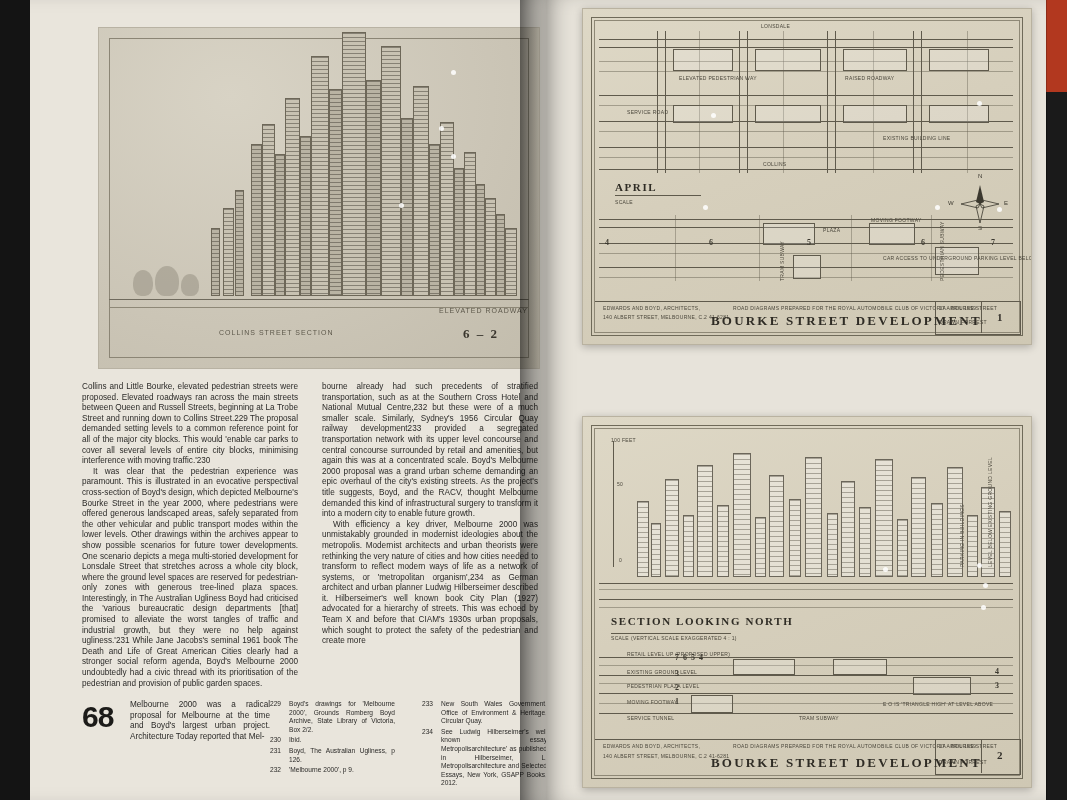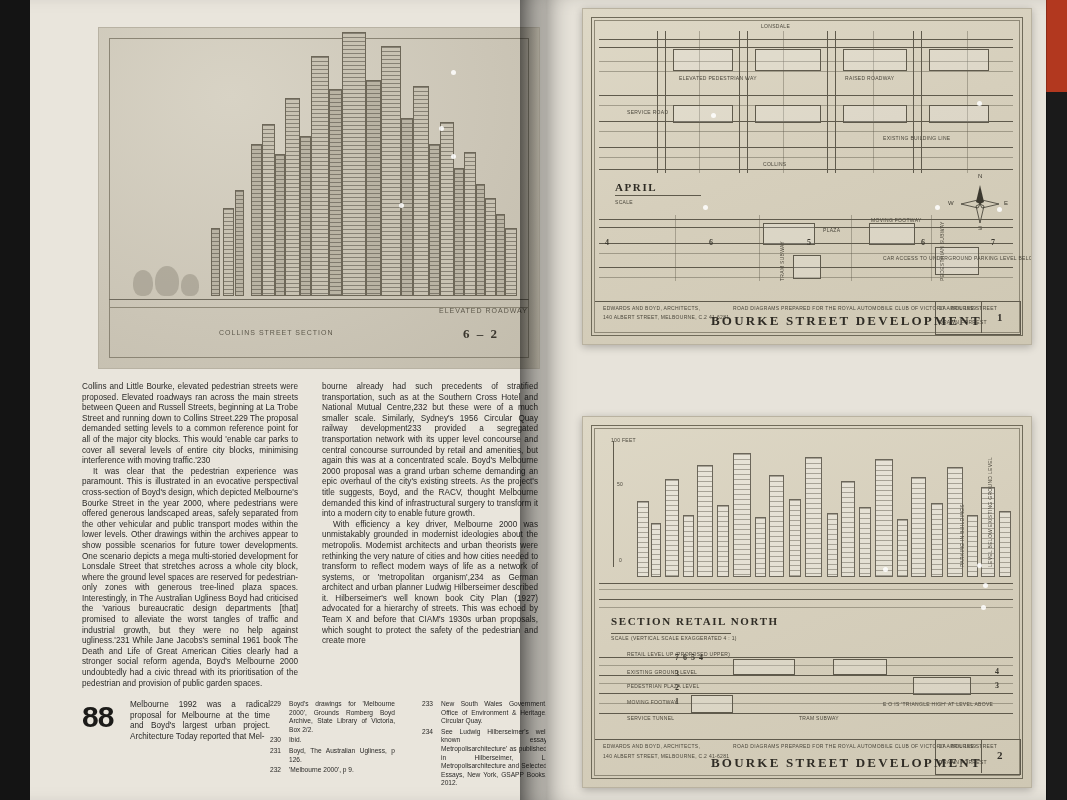--- a/index.html
+++ b/index.html
@@ -168,22 +168,22 @@
       <div class="col c1">
         <p>Collins and Little Bourke, elevated pedestrian streets were proposed. Elevated roadways ran across the main streets between Queen and Russell Streets, beginning at La Trobe Street and running down to Collins Street.229 The proposal demanded setting levels to a common reference point for all of the major city blocks. This would 'enable car parks to cover all several levels of entire city blocks, minimising interference with moving traffic.'230</p>
         <p class="ind">It was clear that the pedestrian experience was paramount. This is illustrated in an evocative perspectival cross-section of Boyd's design, which depicted Melbourne's Bourke Street in the year 2000, where pedestrians were offered generous landscaped areas, safely separated from the other vehicular and public transport modes within the lower levels. Other drawings within the archives appear to show possible scenarios for future tower developments. One scenario depicts a mega multi-storied development for Lonsdale Street that stretches across a whole city block, where the ground level spaces are reserved for pedestrian-only zones with generous tree-lined plaza spaces. Interestingly, in The Australian Ugliness Boyd had criticised the 'various bureaucratic design departments [that] promised to alleviate the worst tangles of traffic and industrial growth, but they were no help against ugliness.'231 While Jane Jacobs's seminal 1961 book The Death and Life of Great American Cities clearly had a stronger social reform agenda, Boyd's Melbourne 2000 undoubtedly had a civic thread with its prioritisation of the pedestrian and provision of public garden spaces.</p>
       </div>
       <div class="col c2">
         <p>bourne already had such precedents of stratified transportation, such as at the Southern Cross Hotel and National Mutual Centre,232 but these were of a much smaller scale. Similarly, Sydney's 1956 Circular Quay railway development233 provided a segregated transportation network with its upper level concourse and central concourse surrounded by retail and amenities, but again this was at a concentrated scale. Boyd's Melbourne 2000 proposal was a grand urban scheme demanding an epic overhaul of the city's existing streets. As the project's title suggests, Boyd, and the RACV, thought Melbourne demanded this kind of infrastructural surgery to transform it into a modern city to enable future growth.</p>
         <p class="ind">With efficiency a key driver, Melbourne 2000 was unmistakably grounded in modernist ideologies about the metropolis. Modernist architects and urban theorists were rethinking the very nature of cities and how cities needed to transform to reflect modern ways of life as a network of systems, or 'metropolitan organism',234 as German architect and urban planner Ludwig Hilberseimer described it. Hilberseimer's well known book City Plan (1927) advocated for a hierarchy of streets. This was echoed by Team X and before that CIAM's 1930s urban proposals, which sought to protect the safety of the pedestrian and create more</p>
       </div>
     </div>
 
-    <div class="pageno">88</div>
-    <div class="credit">Melbourne 1992 was a radical proposal for Melbourne at the time and Boyd's largest urban project. Architecture Today reported that Mel-</div>
+    <div class="pageno">68</div>
+    <div class="credit">Melbourne 2000 was a radical proposal for Melbourne at the time and Boyd's largest urban project. Architecture Today reported that Mel-</div>
 
     <div class="notes">
       <div class="notecol n1">
         <div class="noteitem">
           <div class="num">229</div>
           <div class="txt">Boyd's drawings for 'Melbourne 2000', Grounds Romberg Boyd Archive, State Library of Victoria, Box 2/2.</div>
         </div>
         <div class="noteitem">
           <div class="num">230</div>
           <div class="txt">Ibid.</div>
@@ -366,21 +366,21 @@
       <div class="hl-thin" style="left:16px;top:190px;width:414px;"></div>
 
       <div class="tinytxt" style="left:376px;top:150px;transform:rotate(-90deg);transform-origin:left top;">PARKING  IN  BUILDINGS</div>
       <div class="tinytxt" style="left:404px;top:150px;transform:rotate(-90deg);transform-origin:left top;">LEVEL  BELOW  EXISTING  GROUND  LEVEL</div>
 
       <div class="dot" style="left:300px;top:150px;"></div>
       <div class="dot" style="left:394px;top:146px;"></div>
       <div class="dot" style="left:400px;top:166px;"></div>
       <div class="dot" style="left:398px;top:188px;"></div>
 
-      <div class="midtitle" style="left:28px;top:198px;">SECTION RETAIL NORTH</div>
+      <div class="midtitle" style="left:28px;top:198px;">SECTION LOOKING NORTH</div>
       <div class="hline" style="left:28px;top:216px;width:120px;"></div>
       <div class="tinytxt" style="left:28px;top:218px;">SCALE</div>
       <div class="tinytxt" style="left:48px;top:218px;">(VERTICAL  SCALE  EXAGGERATED  4  :  1)</div>
 
       <div class="hline" style="left:16px;top:240px;width:414px;"></div>
       <div class="hl-thin" style="left:16px;top:248px;width:414px;"></div>
       <div class="hline" style="left:16px;top:258px;width:414px;"></div>
       <div class="hl-thin" style="left:16px;top:266px;width:414px;"></div>
       <div class="hline" style="left:16px;top:276px;width:414px;"></div>
       <div class="hl-thin" style="left:16px;top:286px;width:414px;"></div>

